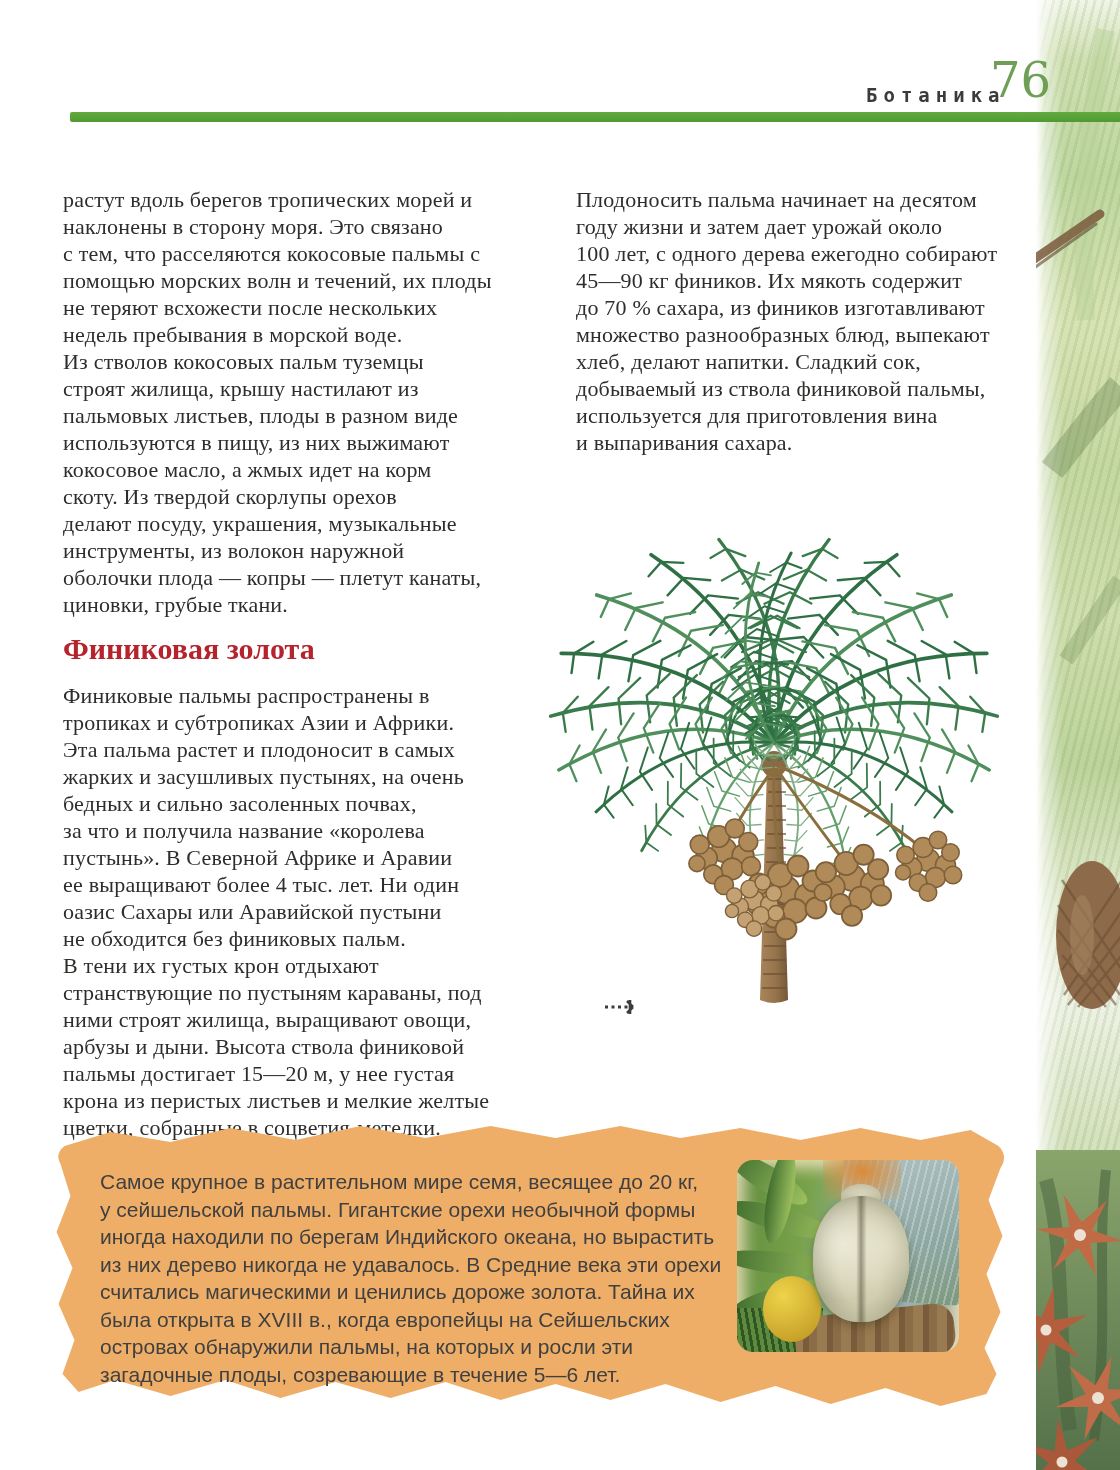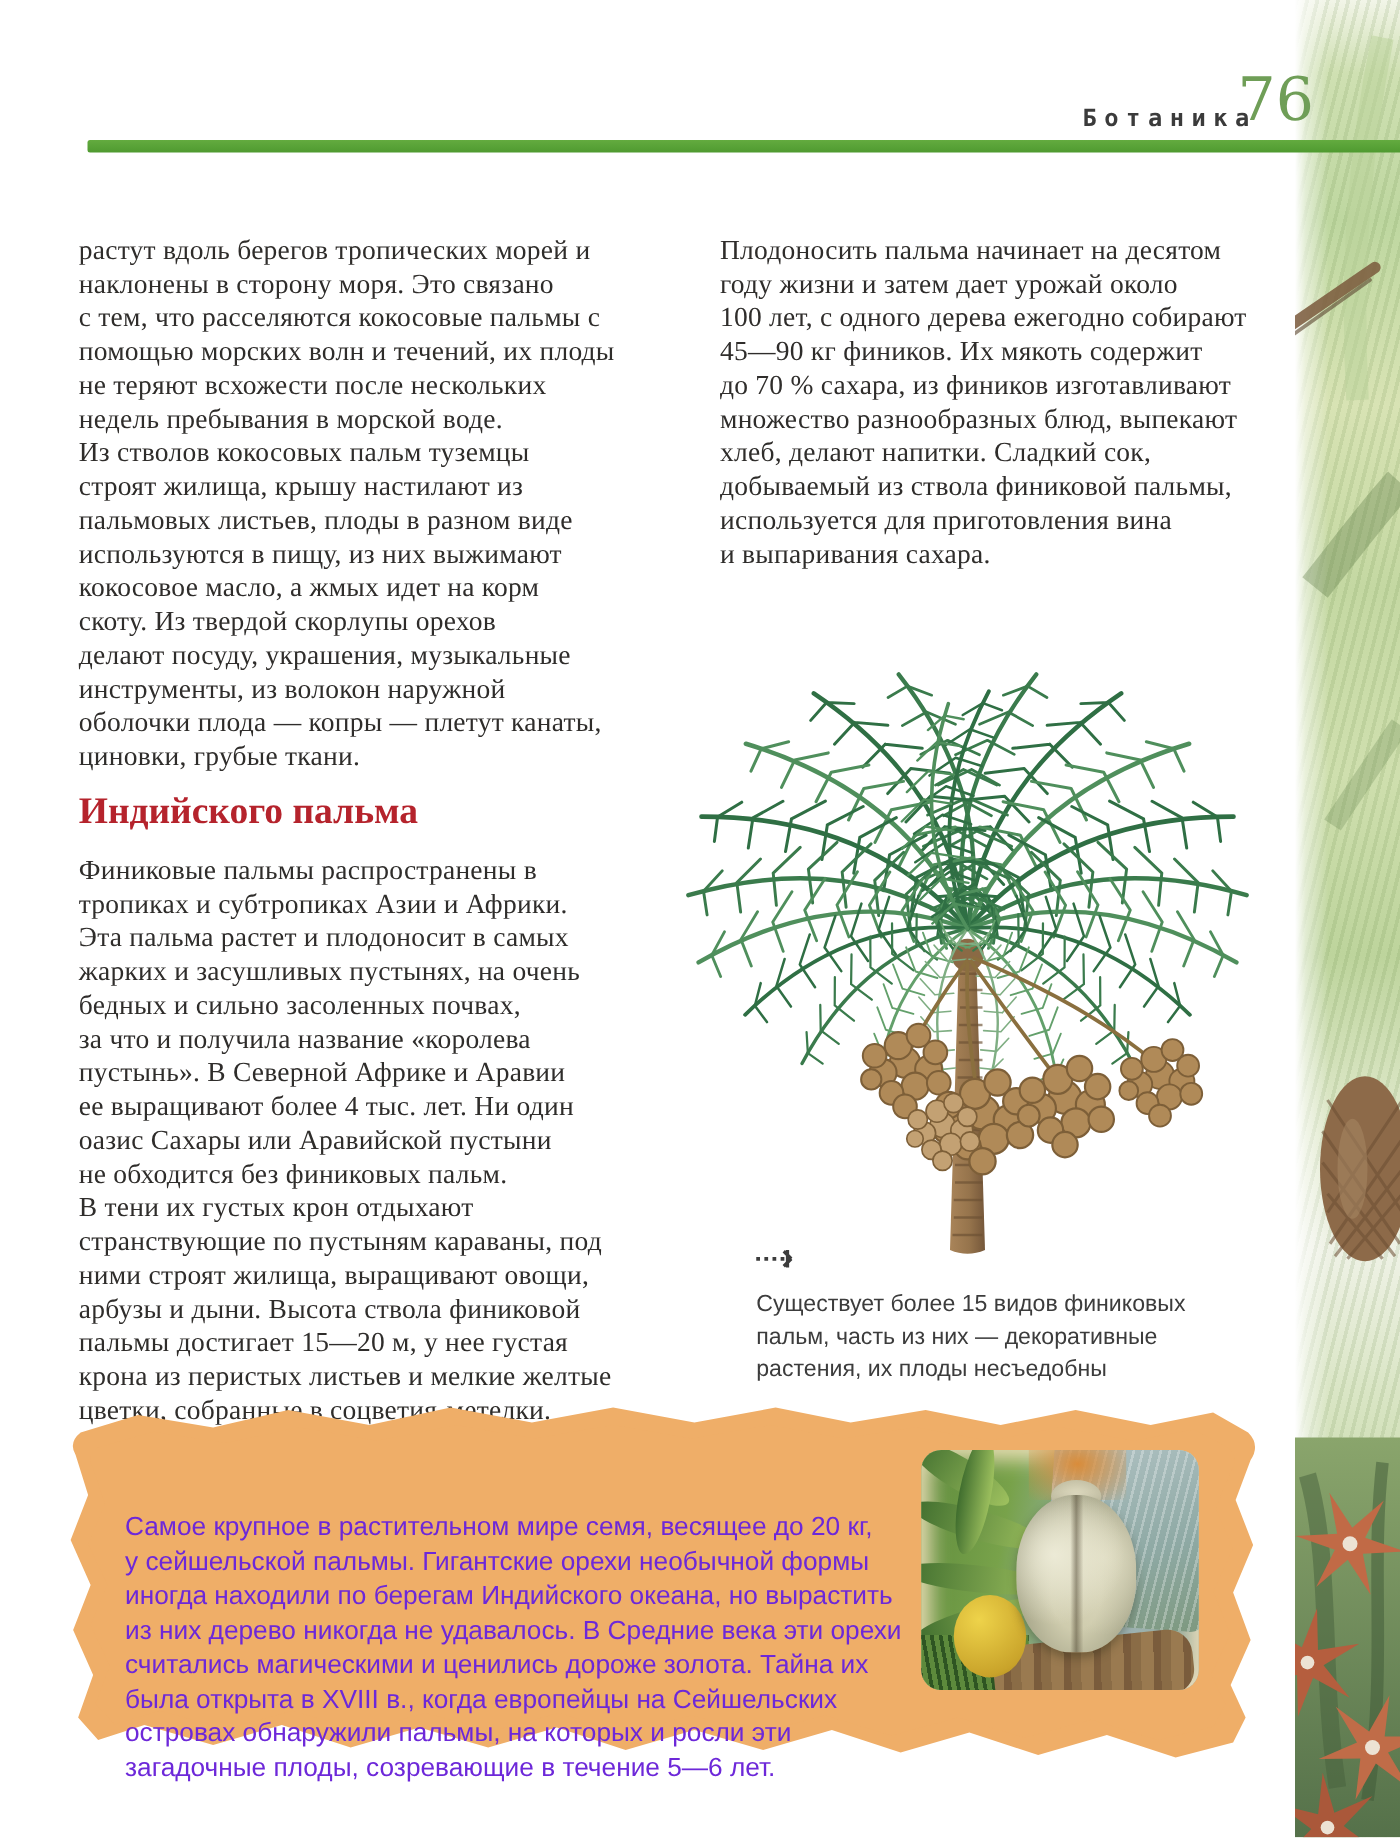--- a/index.html
+++ b/index.html
@@ -35,21 +35,21 @@
   
   .caption-arrow{position:absolute;left:603px;top:998px;}
   .illustration-caption{position:absolute;left:605px;top:1030px;width:360px;
     font-family:"Liberation Sans",sans-serif;font-size:18.5px;line-height:26px;
     color:#3c3c3c;white-space:pre-line;}
 
   
   .parchment{position:absolute;left:38px;top:1116px;width:985px;height:300px;}
   .infobox-text{position:absolute;left:100px;top:1168px;width:630px;
     font-family:"Liberation Sans",sans-serif;font-size:21px;line-height:27.5px;
-    color:#6d28d9;white-space:pre-line;margin-top:40px;}
+    color:#404040;white-space:pre-line;}
 
   
   .seychelles-photo{position:absolute;left:737px;top:1160px;width:222px;height:192px;
     border-radius:16px;overflow:hidden;
     background:linear-gradient(100deg,#5d8a3c 0%,#78a24a 30%,#93b0a0 55%,#9fb4b4 75%,#87a08b 100%);
     box-shadow:inset 0 0 16px 8px rgba(250,231,196,.85);}
   .seychelles-photo .stone{position:absolute;right:-10px;top:-8px;width:130px;height:150px;
     background:
       repeating-linear-gradient(100deg,rgba(255,255,255,.28) 0 2px,rgba(0,0,0,0) 2px 7px),
       linear-gradient(160deg,#b3c4c6,#8ea9a4 60%,#7d987e);
@@ -143,21 +143,21 @@
 Из стволов кокосовых пальм туземцы
 строят жилища, крышу настилают из
 пальмовых листьев, плоды в разном виде
 используются в пищу, из них выжимают
 кокосовое масло, а жмых идет на корм
 скоту. Из твердой скорлупы орехов
 делают посуду, украшения, музыкальные
 инструменты, из волокон наружной
 оболочки плода — копры — плетут канаты,
 циновки, грубые ткани.</div>
-    <div class="red-heading">Индийского пальма</div>
+    <div class="red-heading">Финиковая золота</div>
     <div class="serif-par">Финиковые пальмы распространены в
 тропиках и субтропиках Азии и Африки.
 Эта пальма растет и плодоносит в самых
 жарких и засушливых пустынях, на очень
 бедных и сильно засоленных почвах,
 за что и получила название «королева
 пустынь». В Северной Африке и Аравии
 ее выращивают более 4 тыс. лет. Ни один
 оазис Сахары или Аравийской пустыни
 не обходится без финиковых пальм.
@@ -306,23 +306,20 @@
     </g>
   </svg>
 
   <div class="caption-arrow">
     <svg width="46" height="18" viewBox="0 0 46 18">
       <line x1="2" y1="9" x2="30" y2="9" stroke="#3c3c3c" stroke-width="3" stroke-dasharray="3 3.5"></line>
       <path d="M30,9 L24,3 M30,9 L24,15 M27,2 L27,16" stroke="#3c3c3c" stroke-width="2.6" fill="none"></path>
     </svg>
   </div>
 
-  <div class="illustration-caption">Существует более 15 видов финиковых
-пальм, часть из них — декоративные
-растения, их плоды несъедобны</div>
 
   <div class="parchment">
     <svg width="985" height="300" viewBox="0 0 980 300">
       <defs>
         <linearGradient id="parchGrad" x1="0" y1="0" x2="0" y2="1">
           <stop offset="0" stop-color="#fdf2d8"></stop>
             <stop offset=".6" stop-color="#fae5bd"></stop>
           <stop offset="1" stop-color="#f6dcab"></stop>
         </linearGradient>
       </defs>

